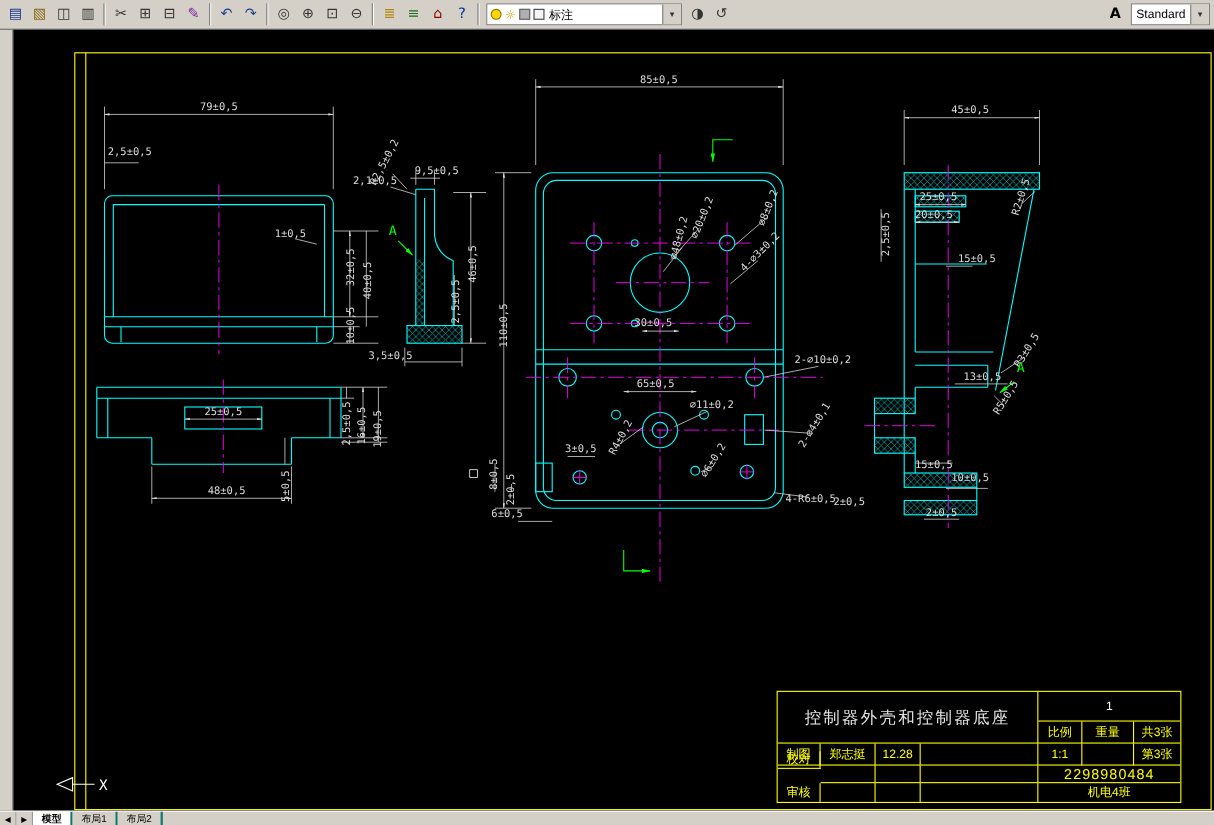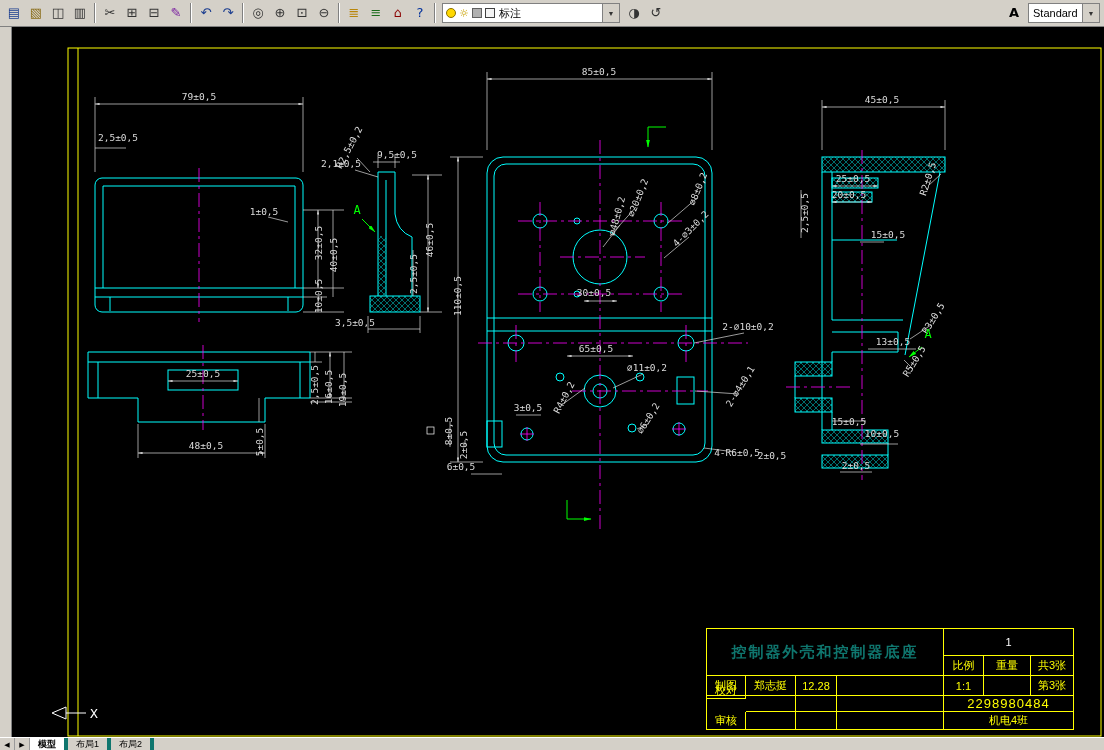--- a/index.html
+++ b/index.html
@@ -34,31 +34,31 @@
   #canvas{position:absolute;top:27px;left:0;width:1104px;height:710px;background:#000}
   #cad{position:absolute;top:0;left:0}
   #cad text{font-family:"DejaVu Sans Mono","Liberation Mono",monospace}
 
   
   #titleblock{position:absolute;left:706px;top:601px;width:366px;height:100px;
     border:1px solid #ffff00;box-sizing:content-box;z-index:2}
   .tbk{position:absolute;box-sizing:border-box;border-right:1px solid #ffff00;border-bottom:1px solid #ffff00;
     color:#ffff00;font-size:11px;display:flex;align-items:center;justify-content:center;overflow:hidden}
   .tbk.noR{border-right:none}.tbk.noB{border-bottom:none}
-  .tbk.title{color:#0f766e;font-size:15px;letter-spacing:2px;font-weight:bold}
+  .tbk.title{color:#e5e5e5;font-size:15px;letter-spacing:2px;font-weight:normal}
   .tbk.white{color:#ffffff}
   .tbk.num{font-size:13px;letter-spacing:1px}
 
   
   #tabbar{position:absolute;top:737px;left:0;width:1104px;height:13px;background:#d4d0c8;
     border-top:1px solid #ffffff;display:flex;align-items:stretch;font-size:9px;z-index:4}
   .tnav{width:14px;display:flex;align-items:center;justify-content:center;font-size:7px;
     background:#d4d0c8;border-right:1px solid #9a9a9a;color:#000;cursor:default}
   .tab{display:flex;align-items:center;padding:0 8px;background:#d4d0c8;color:#000;
-    border-right:4px solid #0f766e;cursor:default}
+    border-right:2px solid #0f766e;cursor:default}
   .tab.active{background:#ffffff;font-weight:bold}
 </style>
 </head>
 <body>
 
 <div id="window">
 
   <div id="toolbar">
     <div id="tb-buttons">
         <button class="tbtn" style="color: rgb(26, 60, 143);">▤</button>

